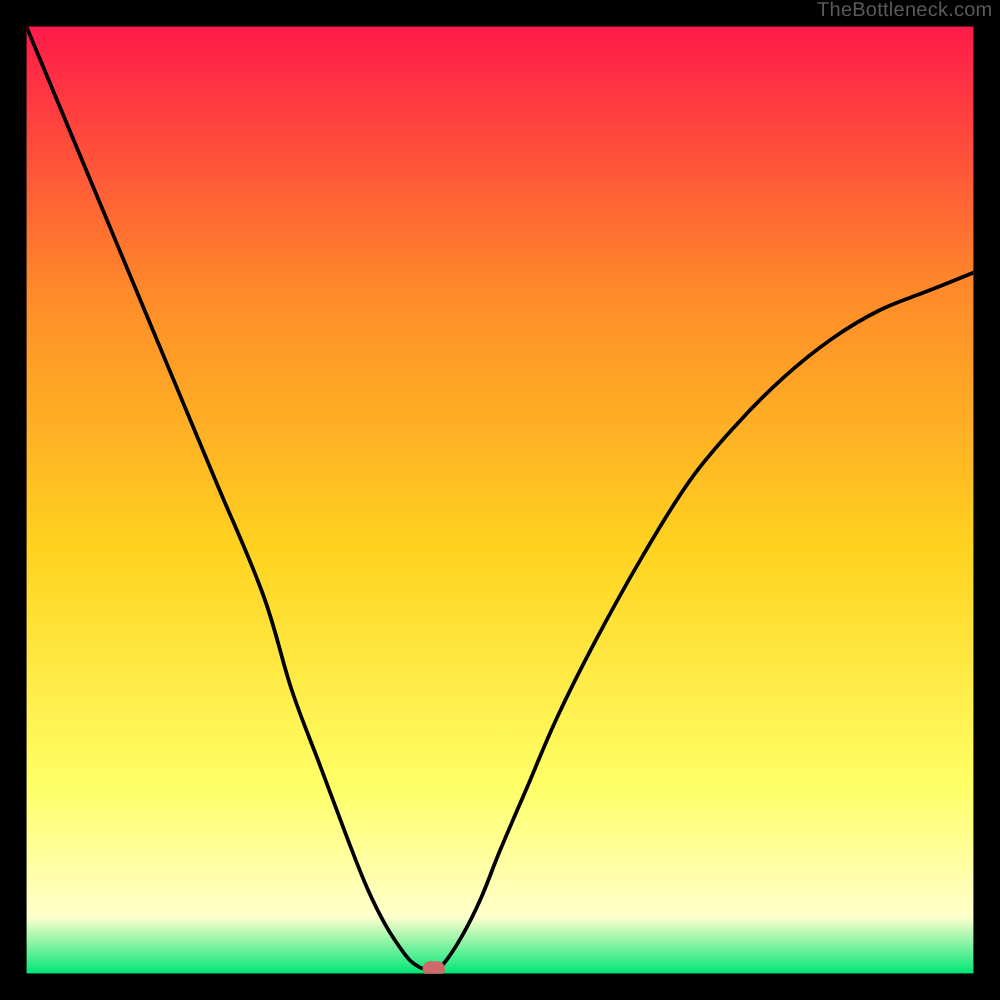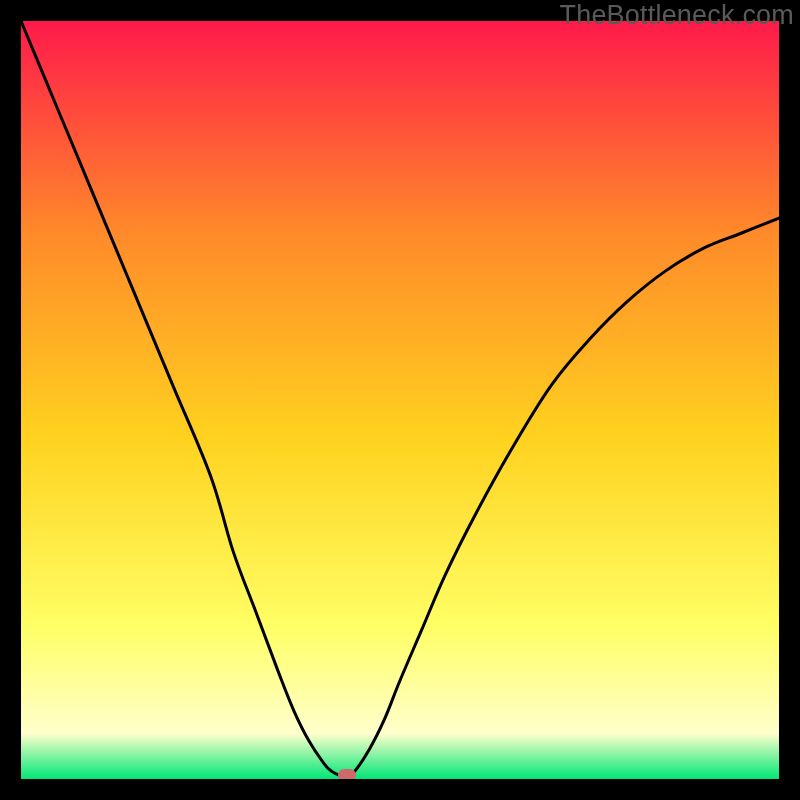--- a/index.html
+++ b/index.html
@@ -16,21 +16,21 @@
     top: 21px;
     width: 758px;
     height: 758px;
     overflow: hidden;
   }
   .attribution {
     position: absolute;
     top: 0;
     right: 6px;
     font-family: Arial, Helvetica, sans-serif;
-    font-size: 27px;
+    font-size: 16px;
     font-weight: 500;
     color: #5a5a5a;
     letter-spacing: 0.2px;
   }
   svg { display: block; }
   .marker {
     position: absolute;
     width: 18px;
     height: 12px;
     border-radius: 6px;

